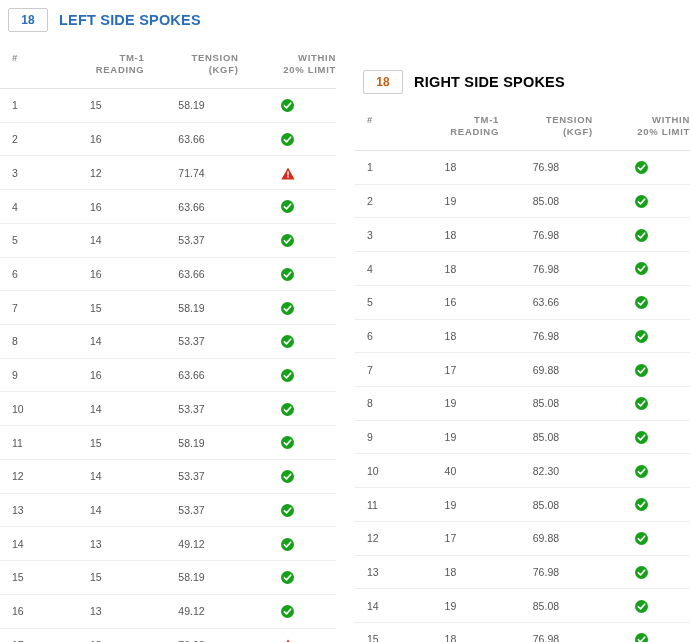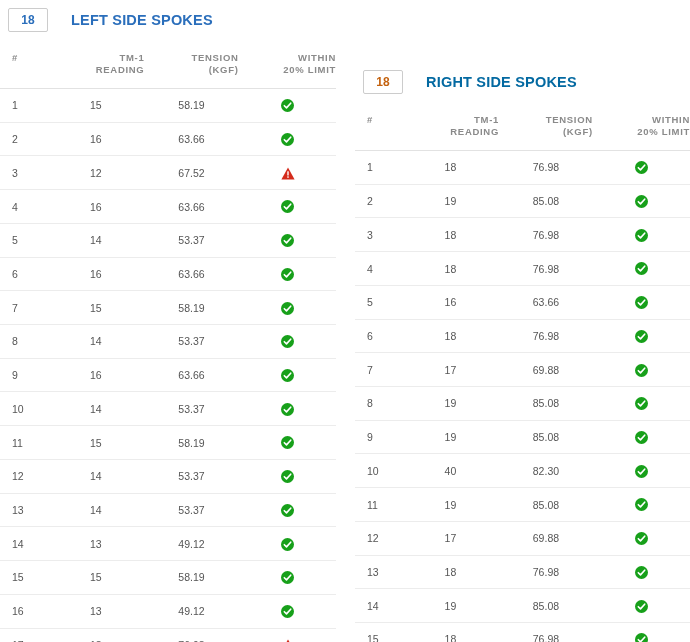--- a/index.html
+++ b/index.html
@@ -50,27 +50,27 @@
     font-size: 12px;
     font-weight: bold;
     background: #ffffff;
     line-height: 12px;
   }
 
   .count-badge.left-badge { color: #2a6ebb; }
   .count-badge.right-badge { color: #c4620f; }
 
   .panel-title {
-    margin-left: 23px;
+    margin-left: 11px;
     font-size: 14.5px;
     font-weight: bold;
     letter-spacing: 0.2px;
   }
   .panel-title.left-title { color: #2a6ebb; }
-  .panel-title.right-title { color: #0369a1; }
+  .panel-title.right-title { color: #000000; }
 
   table.spoke-table {
     width: 100%;
     border-collapse: collapse;
     table-layout: fixed;
   }
 
   table.spoke-table thead th {
     font-size: 9.5px;
     font-weight: bold;
@@ -168,21 +168,21 @@
           <td>16</td>
           <td>63.66</td>
           <td><span class="status-ok"><svg width="13" height="13" viewBox="0 0 13 13">
                 <circle cx="6.5" cy="6.5" r="6.5" fill="#17a01a"></circle>
                 <path d="M3.3 6.7 L5.5 8.9 L9.7 4.2" stroke="#ffffff" stroke-width="1.6" fill="none" stroke-linecap="round" stroke-linejoin="round"></path>
               </svg></span></td>
         </tr>
         <tr>
           <td class="col-num">3</td>
           <td>12</td>
-          <td>67.52</td>
+          <td>71.74</td>
           <td><span class="status-warn"><svg width="14" height="13" viewBox="0 0 14 13">
                 <path d="M7 0.4 L13.6 12.4 L0.4 12.4 Z" fill="#d42b1b"></path>
                 <rect x="6.3" y="4.3" width="1.4" height="4.2" fill="#ffffff"></rect>
                 <rect x="6.3" y="9.3" width="1.4" height="1.5" fill="#ffffff"></rect>
               </svg></span></td>
         </tr>
         <tr>
           <td class="col-num">4</td>
           <td>16</td>
           <td>63.66</td>

